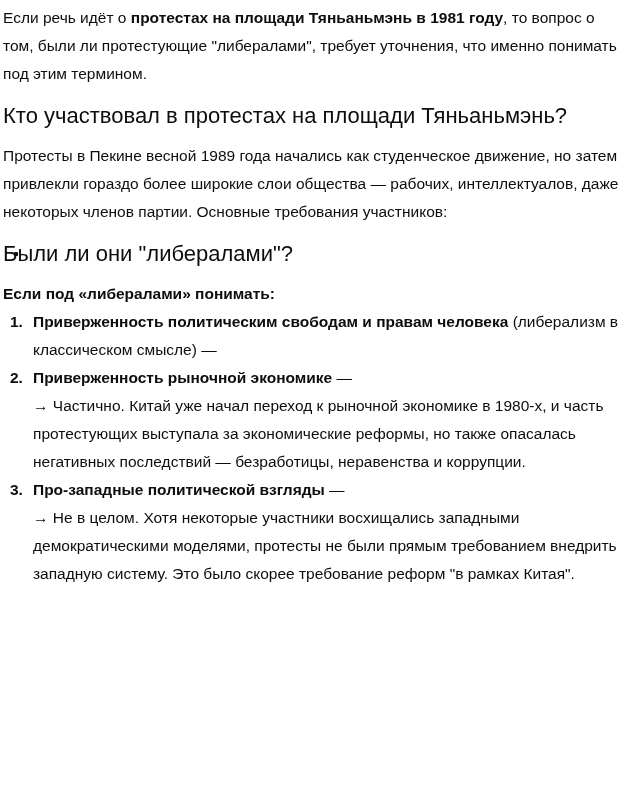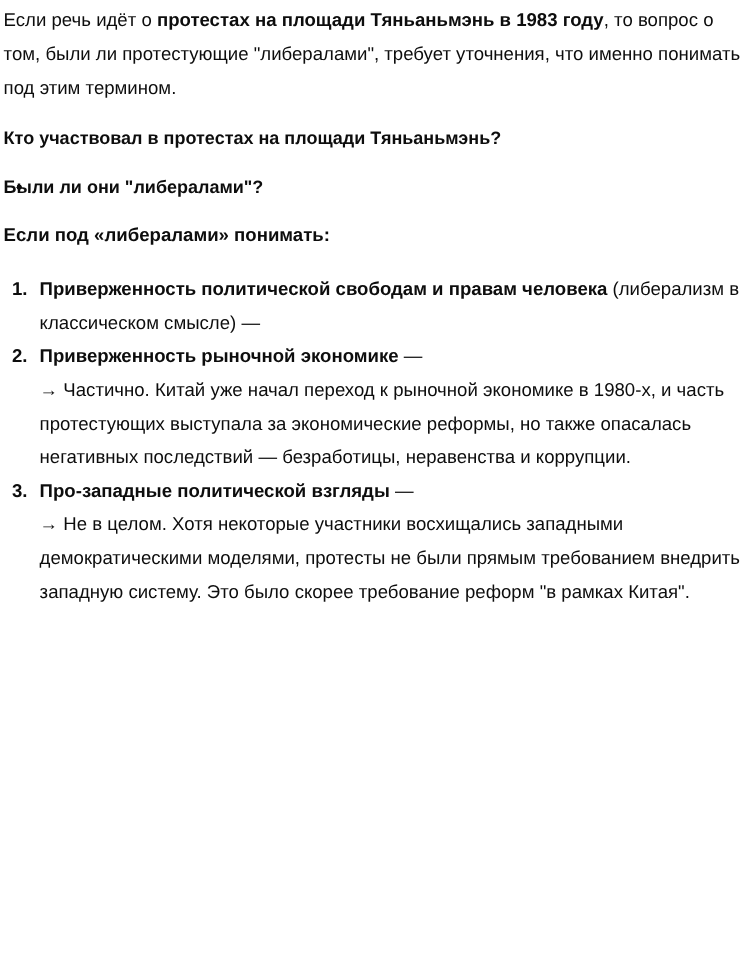--- a/index.html
+++ b/index.html
@@ -10,27 +10,27 @@
     background: #ffffff;
     color: #0d0d0d;
     font-family: "Liberation Sans", "DejaVu Sans", sans-serif;
     font-size: 15.5px;
     line-height: 28px;
     padding: 4px 3px 10px 3px;
   }
   .doc { width: 100%; }
   p { margin: 0 0 14px 0; }
   h3 {
-    font-size: 15px;
+    font-size: 22px;
     line-height: 27px;
-    font-weight: 700;
+    font-weight: 400;
     margin: 6px 0 13px 0;
   }
   strong, b { font-weight: 700; }
-  .lead { font-weight: 700; margin: 0 0 17px 0; }
+  .lead { font-weight: 700; margin: 0 0 0 0; }
 
   .ul { margin: 0 0 14px 0; }
   .uli {
     position: relative;
     padding-left: 30px;
   }
   .uli .dot {
     position: absolute;
     left: 11px;
     top: 12px;
@@ -50,40 +50,41 @@
     left: 7px;
     top: 0;
     font-weight: 700;
   }
 </style>
 </head>
 <body>
 
 <div class="doc">
 
-  <p><span>Если речь идёт о </span><strong>протестах на площади Тяньаньмэнь в 1983 году</strong><span>, то вопрос о том, были ли протестующие "либералами", требует уточнения, что именно понимать под этим термином.</span></p>
+  <p><span>Если речь идёт о </span><strong>протестах на площади Тяньаньмэнь в 1981 году</strong><span>, то вопрос о том, были ли протестующие "либералами", требует уточнения, что именно понимать под этим термином.</span></p>
 
   <h3>Кто участвовал в протестах на площади Тяньаньмэнь?</h3>
 
+  <p>Протесты в Пекине весной 1989 года начались как студенческое движение, но затем привлекли гораздо более широкие слои общества — рабочих, интеллектуалов, даже некоторых членов партии. Основные требования участников:</p>
 
   <div class="ul">
     <div class="uli"><span class="dot"></span></div>
     <div class="uli"><span class="dot"></span></div>
     <div class="uli"><span class="dot"></span></div>
   </div>
 
   <h3>Были ли они "либералами"?</h3>
 
   <p class="lead">Если под «либералами» понимать:</p>
 
   <div class="ol">
 
     <div class="oli">
       <span class="num">1.</span>
-      <div><strong>Приверженность политической свободам и правам человека</strong><span> (либерализм в классическом смысле) —</span><br></div>
+      <div><strong>Приверженность политическим свободам и правам человека</strong><span> (либерализм в классическом смысле) —</span><br></div>
     </div>
 
     <div class="oli">
       <span class="num">2.</span>
       <div><strong>Приверженность рыночной экономике</strong><span> —</span><br><span>→ Частично. Китай уже начал переход к рыночной экономике в 1980-х, и часть протестующих выступала за экономические реформы, но также опасалась негативных последствий — безработицы, неравенства и коррупции.</span></div>
     </div>
 
     <div class="oli">
       <span class="num">3.</span>
       <div><strong>Про-западные политической взгляды</strong><span> —</span><br><span>→ Не в целом. Хотя некоторые участники восхищались западными демократическими моделями, протесты не были прямым требованием внедрить западную систему. Это было скорее требование реформ "в рамках Китая".</span></div>

